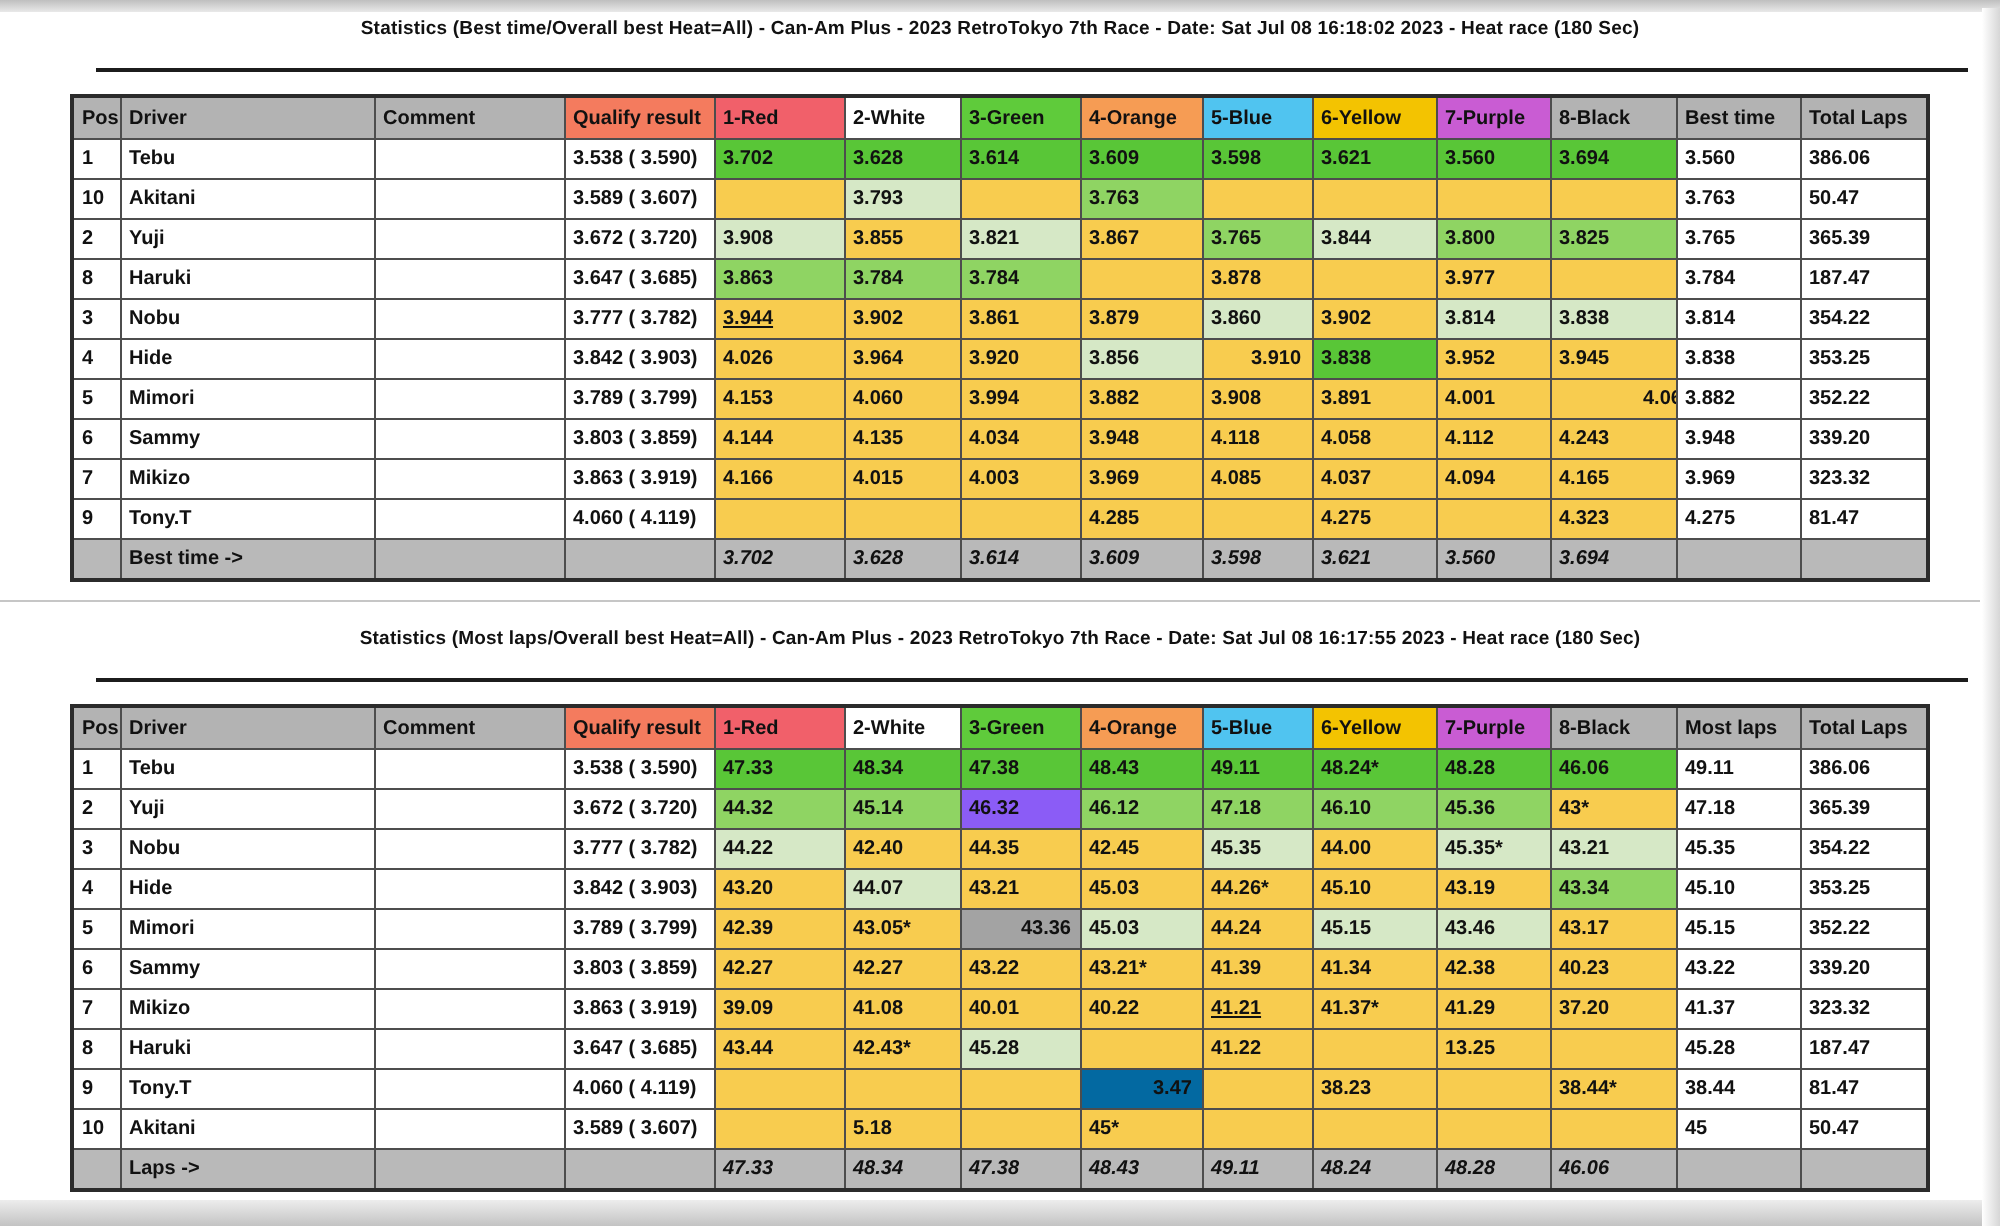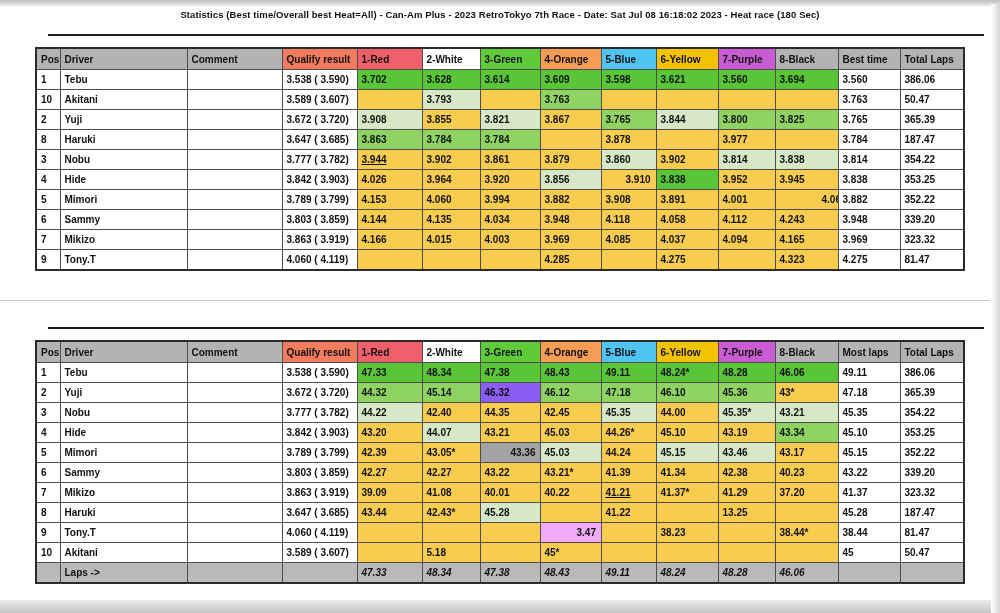--- a/index.html
+++ b/index.html
@@ -230,25 +230,42 @@
             <td style="background: rgb(248, 204, 79);"></td>
             <td style="background: rgb(248, 204, 79);"></td>
             <td style="background: rgb(248, 204, 79);">4.285</td>
             <td style="background: rgb(248, 204, 79);"></td>
             <td style="background: rgb(248, 204, 79);">4.275</td>
             <td style="background: rgb(248, 204, 79);"></td>
             <td style="background: rgb(248, 204, 79);">4.323</td>
             <td>4.275</td>
             <td>81.47</td>
           </tr>
+          <tr class="summary">
+            <td></td>
+            <td>Best time -&gt;</td>
+            <td></td>
+            <td></td>
+            <td class="sv">3.702</td>
+            <td class="sv">3.628</td>
+            <td class="sv">3.614</td>
+            <td class="sv">3.609</td>
+            <td class="sv">3.598</td>
+            <td class="sv">3.621</td>
+            <td class="sv sb">3.560</td>
+            <td class="sv">3.694</td>
+            <td></td>
+            <td></td>
+          </tr>
         </tbody>
       </table>
   </div>
 
   <div class="section s2">
+    <div class="report-title">Statistics (Most laps/Overall best Heat=All) - Can-Am Plus - 2023 RetroTokyo 7th Race - Date: Sat Jul 08 16:17:55 2023 - Heat race (180 Sec)</div>
     <div class="title-rule"></div>
     <table>
         <colgroup>
           <col style="width: 24px;">
           <col style="width: 127px;">
           <col style="width: 95px;">
           <col style="width: 75px;">
           <col style="width: 65px;">
           <col style="width: 58px;">
           <col style="width: 60px;">
@@ -408,21 +425,21 @@
             <td>187.47</td>
           </tr>
           <tr>
             <td>9</td>
             <td>Tony.T</td>
             <td></td>
             <td>4.060 ( 4.119)</td>
             <td style="background: rgb(248, 204, 79);"></td>
             <td style="background: rgb(248, 204, 79);"></td>
             <td style="background: rgb(248, 204, 79);"></td>
-            <td style="background: #f0abfc; padding-left: 36px;">3.47</td>
+            <td style="background: #0369a1; padding-left: 36px;">3.47</td>
             <td style="background: rgb(248, 204, 79);"></td>
             <td style="background: rgb(248, 204, 79);">38.23</td>
             <td style="background: rgb(248, 204, 79);"></td>
             <td style="background: rgb(248, 204, 79);">38.44*</td>
             <td>38.44</td>
             <td>81.47</td>
           </tr>
           <tr>
             <td>10</td>
             <td>Akitani</td>

